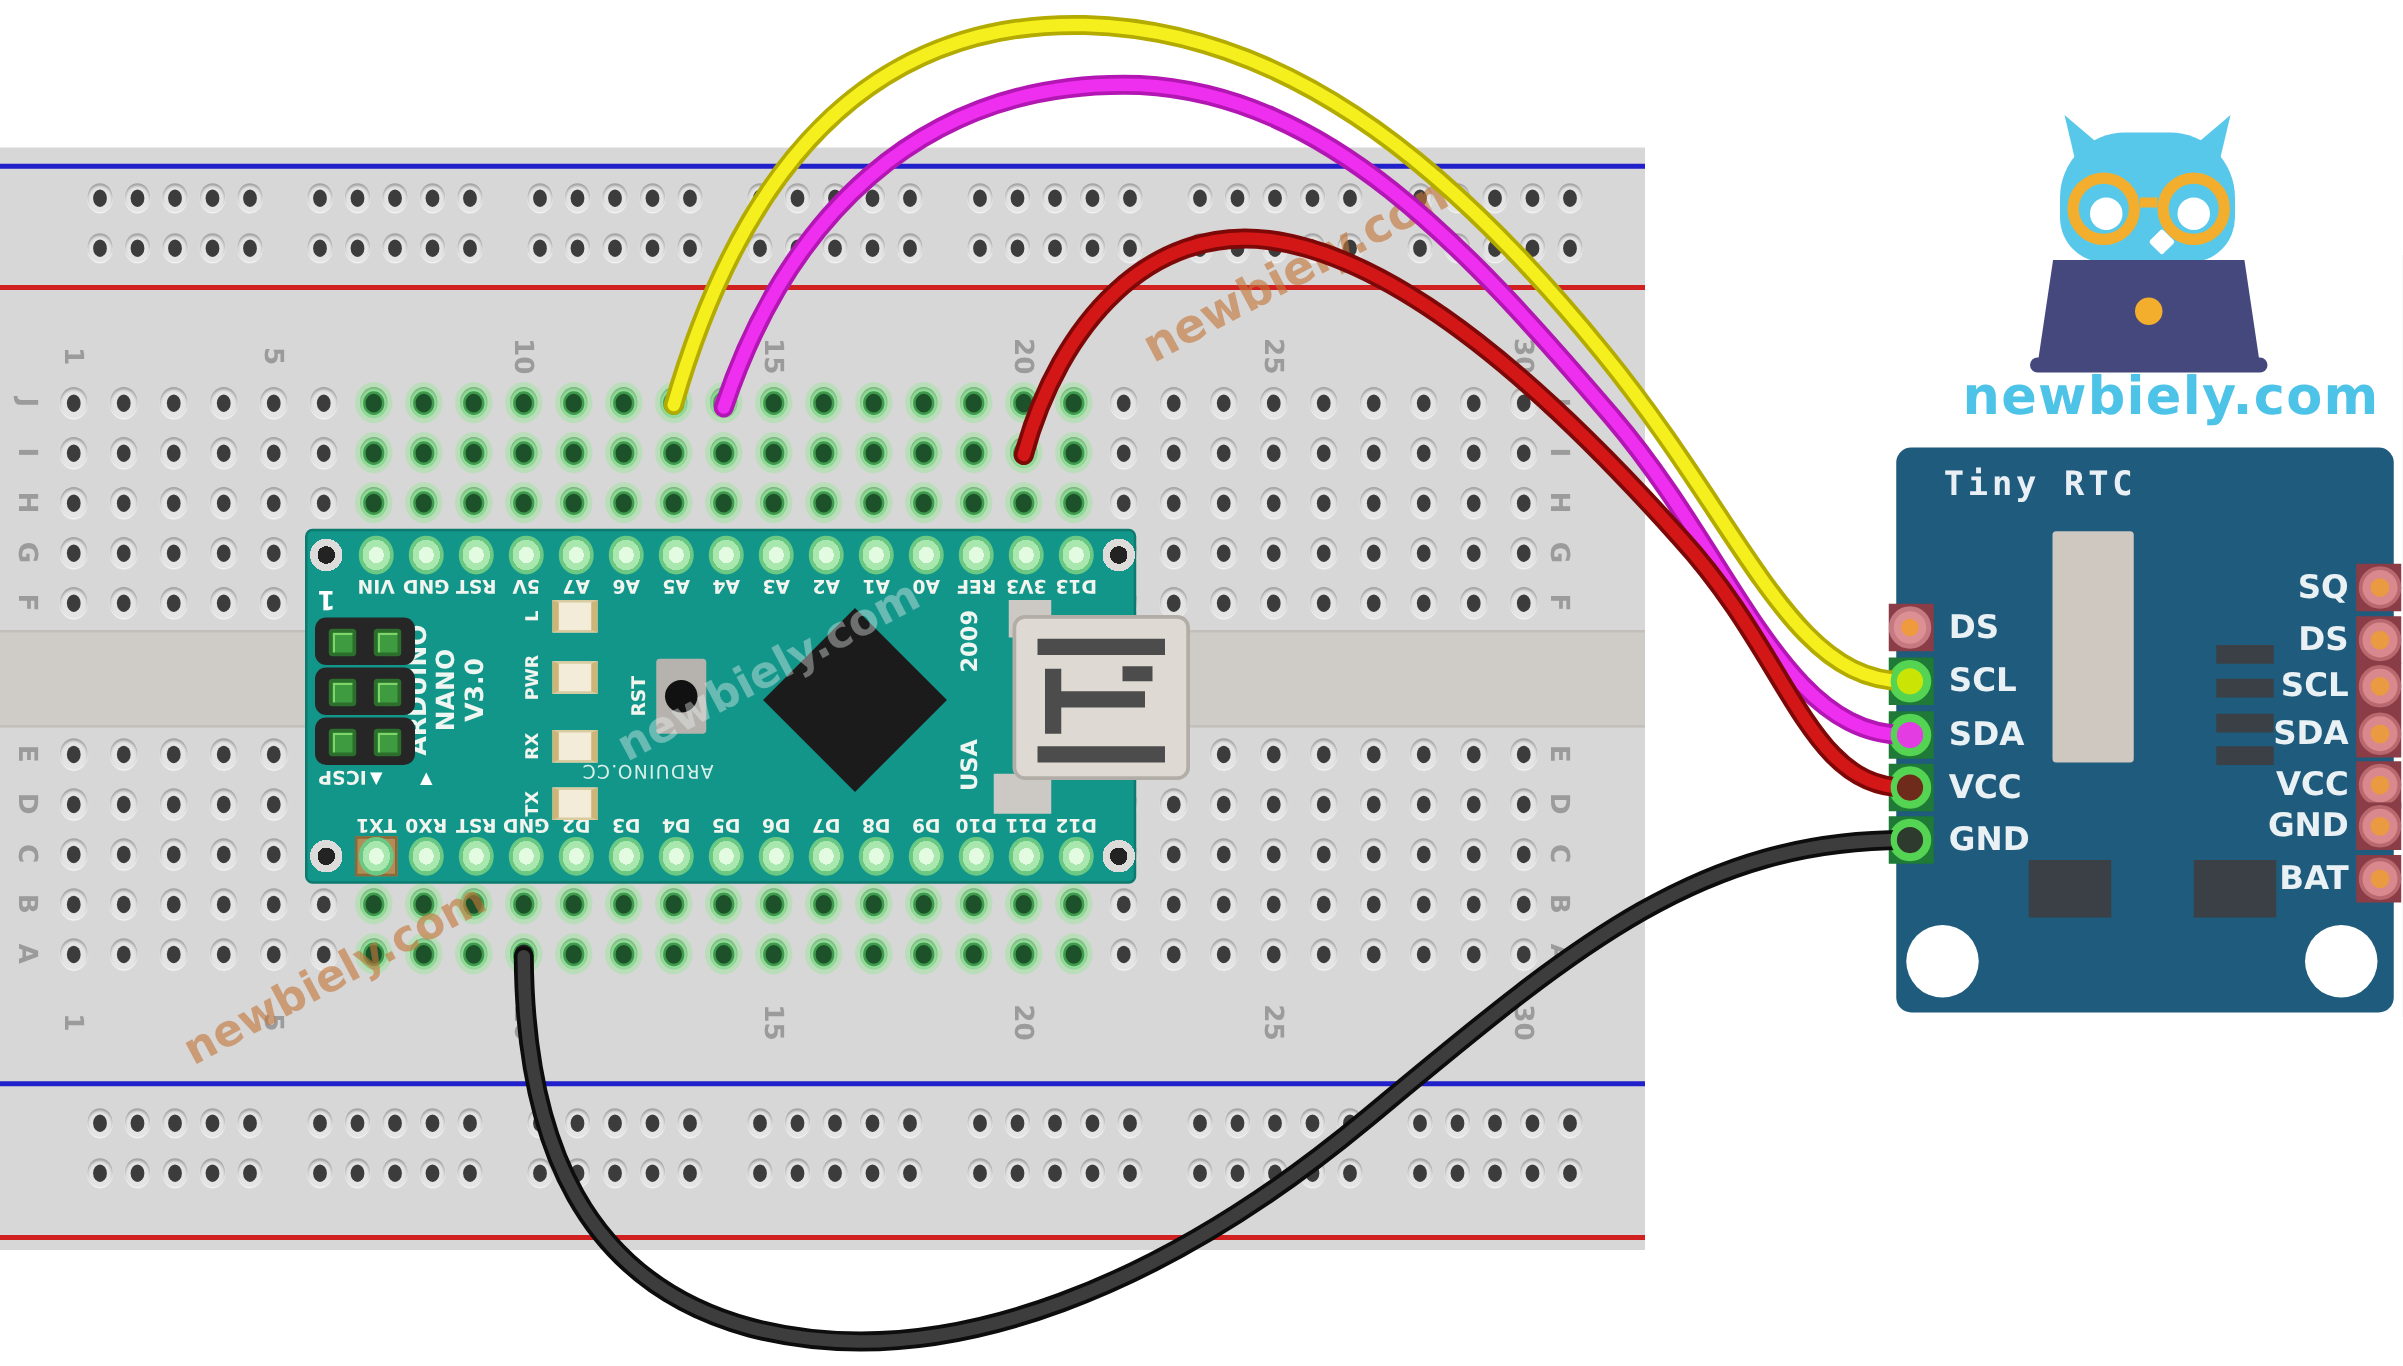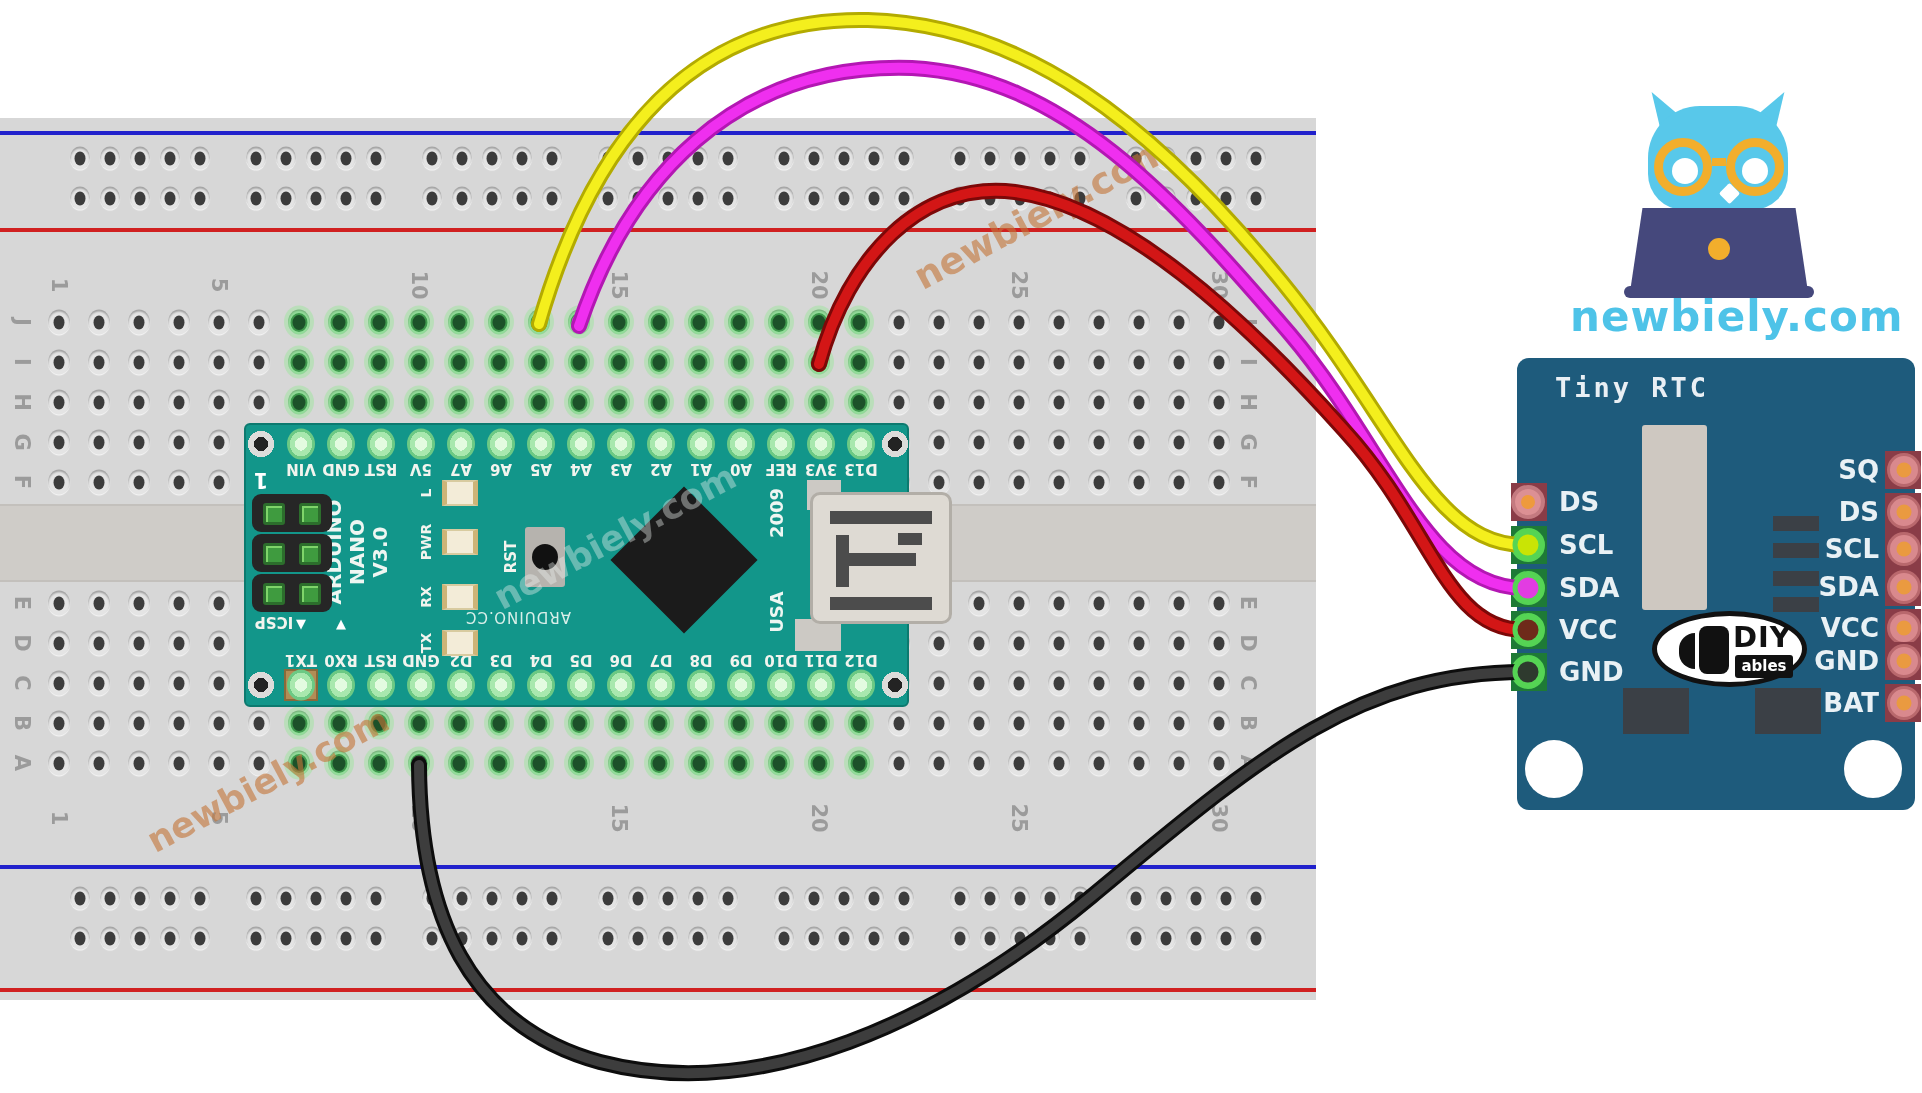--- a/index.html
+++ b/index.html
@@ -676,27 +676,20 @@
   <div class="wm" style="left:615px;top:537px;font-size:35px;color:rgba(235,240,238,.40);">newbiely.com</div>
   <div class="wm" style="left:268px;top:780px;font-size:35px;color:rgba(196,118,58,.62);">newbiely.com</div>
 
   <div id="rtc">
     <div class="rtc-title">Tiny RTC</div>
     <div class="abs" style="left:125px;top:67px;width:65px;height:185px;background:#cec8c1;border-radius:3px;"></div>
     <div class="abs" style="left:106px;top:330px;width:66px;height:46px;background:#3b4046;"></div>
     <div class="abs" style="left:238px;top:330px;width:66px;height:46px;background:#3b4046;"></div>
     <div class="mount" style="left:8px;top:382px;"></div>
     <div class="mount" style="left:327px;top:382px;"></div>
-    <div id="diyables">
-      <div class="abs" style="left:22px;top:17px;width:16px;height:36px;background:#111;border-radius:18px 0 0 18px;"></div>
-      <div class="abs" style="left:42px;top:10px;width:30px;height:48px;background:#111;border-radius:8px;"></div>
-      <div class="abs" style="left:76px;top:4px;color:#111;font-size:29px;font-weight:bold;letter-spacing:1px;">DIY</div>
-      <div class="abs" style="left:78px;top:39px;width:58px;height:23px;background:#111;border-radius:3px;color:#fff;
-           font-size:15px;font-weight:bold;text-align:center;line-height:23px;">ables</div>
-    </div>
   <div class="rtc-sq" style="left: -6px; top: 144px; background: rgb(138, 60, 71);"></div>
       <div class="rtc-circ" style="left: 11px; top: 144px; background: rgb(220, 144, 148); border: 4px solid rgb(196, 122, 128);">
         <div class="abs" style="left: 50%; top: 50%; transform: translate(-50%, -50%); width: 14px; height: 14px; border-radius: 50%; background: rgb(238, 154, 61);"></div>
       </div>
       <div class="rtc-label" style="left: 42px; top: 144px;">DS</div>
       <div class="rtc-sq" style="left: -6px; top: 187px; background: rgb(30, 122, 54);"></div>
       <div class="rtc-circ" style="left: 11px; top: 187px; background: rgb(27, 81, 40); border: 5px solid rgb(85, 212, 84);">
         <div class="abs" style="left: 50%; top: 50%; transform: translate(-50%, -50%); width: 14px; height: 14px; border-radius: 50%; background: rgb(201, 228, 5);"></div>
       </div>
       <div class="rtc-label" style="left: 42px; top: 187px;">SCL</div>

